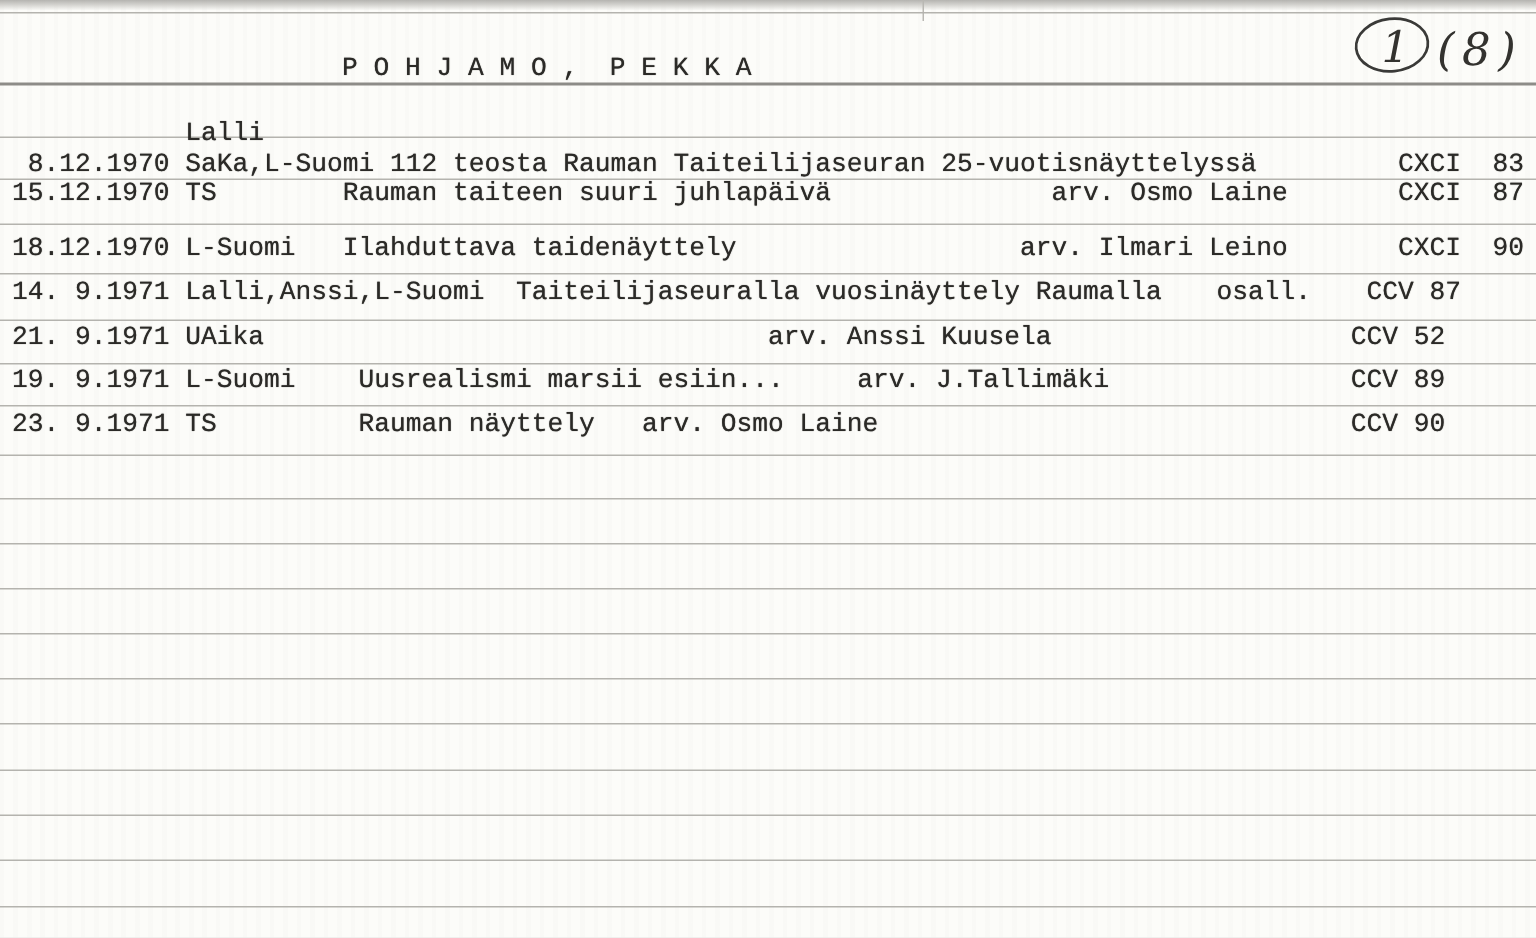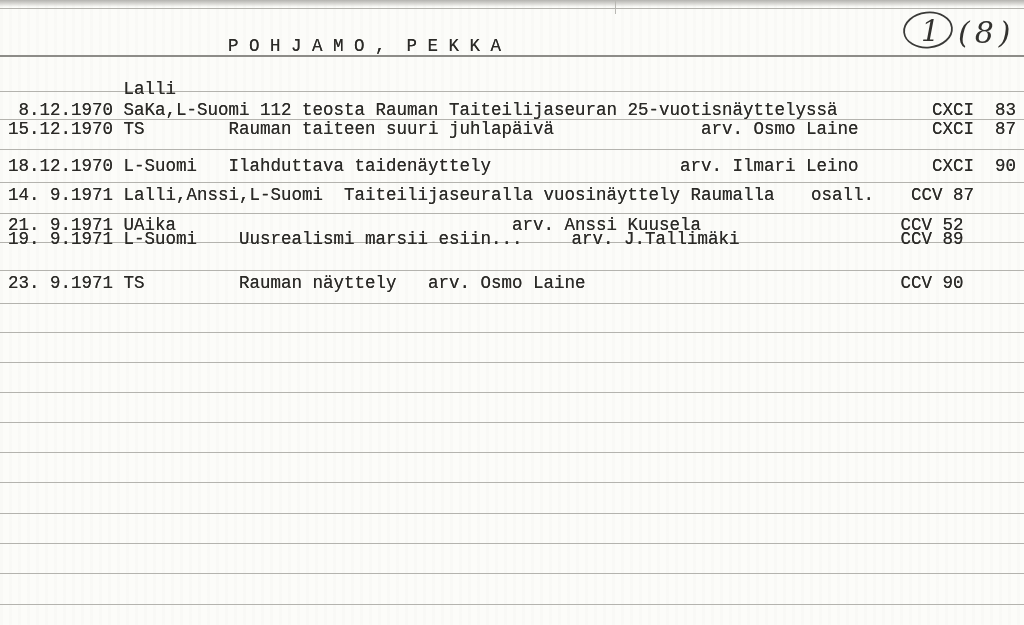--- a/index.html
+++ b/index.html
@@ -94,21 +94,21 @@
         <span class="seg" style="left: 911px;">CCV</span>
         <span class="seg" style="left: 953px;">87</span>
       </div>
       <div class="row" style="top: 216px;">
         <span class="seg" style="left: 8px;">21. 9.1971</span>
         <span class="seg" style="left: 123.5px;">UAika</span>
         <span class="seg" style="left: 512px;">arv. Anssi Kuusela</span>
         <span class="seg" style="left: 900.5px;">CCV</span>
         <span class="seg" style="left: 942.5px;">52</span>
       </div>
-      <div class="row" style="top: 230px;">
+      <div class="row" style="top: 245px;">
         <span class="seg" style="left: 8px;">19. 9.1971</span>
         <span class="seg" style="left: 123.5px;">L-Suomi</span>
         <span class="seg" style="left: 239px;">Uusrealismi marsii esiin...</span>
         <span class="seg" style="left: 543.5px; margin-left: 28px;">arv. J.Tallimäki</span>
         <span class="seg" style="left: 900.5px;">CCV</span>
         <span class="seg" style="left: 942.5px;">89</span>
       </div>
       <div class="row" style="top: 274px;">
         <span class="seg" style="left: 8px;">23. 9.1971</span>
         <span class="seg" style="left: 123.5px;">TS</span>

